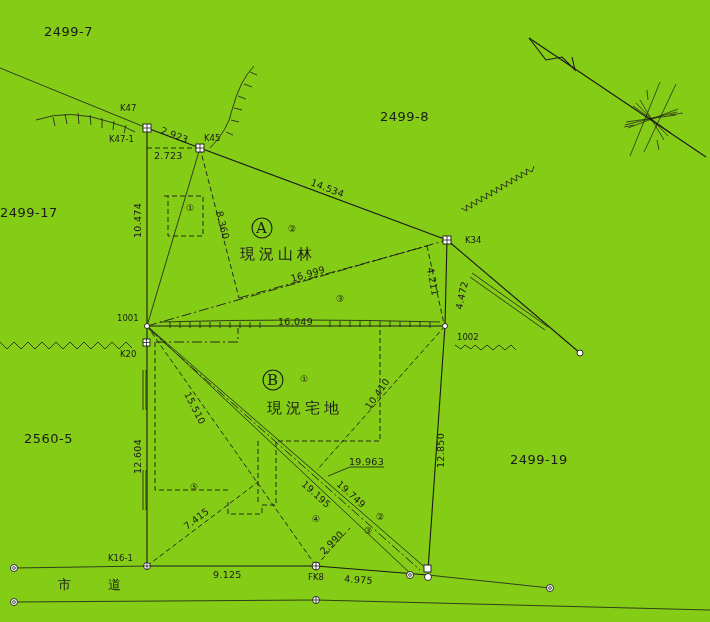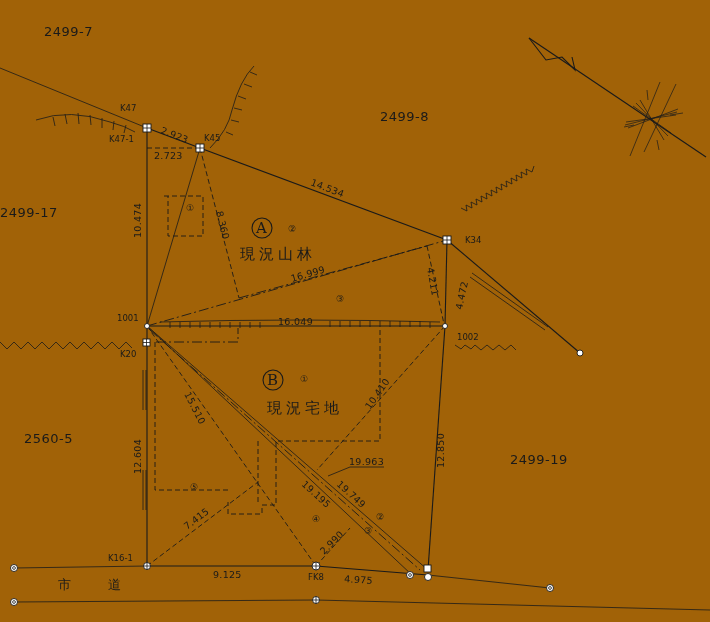--- a/index.html
+++ b/index.html
@@ -1,16 +1,16 @@
 <!DOCTYPE html>
 <html><head>
 <meta charset="utf-8">
 <style>
   html, body { margin: 0; padding: 0; background: #ffffff; }
-  #canvas { position: relative; width: 710px; height: 622px; overflow: hidden; background: #a16207; }
+  #canvas { position: relative; width: 710px; height: 622px; overflow: hidden; background: #84cc16; }
   svg { position: absolute; left: 0; top: 0; }
   .lbl { font-family: "DejaVu Sans", sans-serif; fill: #1a1a1a; }
   .parcel { font-size: 13px; letter-spacing: 0.5px; }
   .pt { font-size: 8.5px; }
   .dim { font-size: 9.5px; letter-spacing: 0.3px; }
   .jp { font-family: "DejaVu Sans", sans-serif; font-size: 15px; fill: #1a1a1a; letter-spacing: 4px; }
   .circ { font-size: 9px; }
   .big { font-family: "DejaVu Serif", serif; font-size: 15px; fill:#1a1a1a; }
   .ln { stroke: #1a1a1a; stroke-width: 1.1; fill: none; }
   .thin { stroke: #1a1a1a; stroke-width: 0.8; fill: none; }

